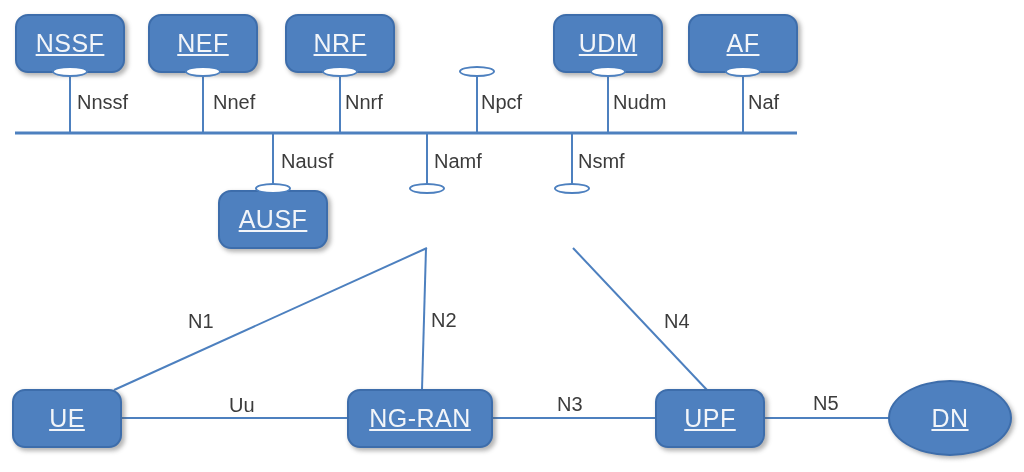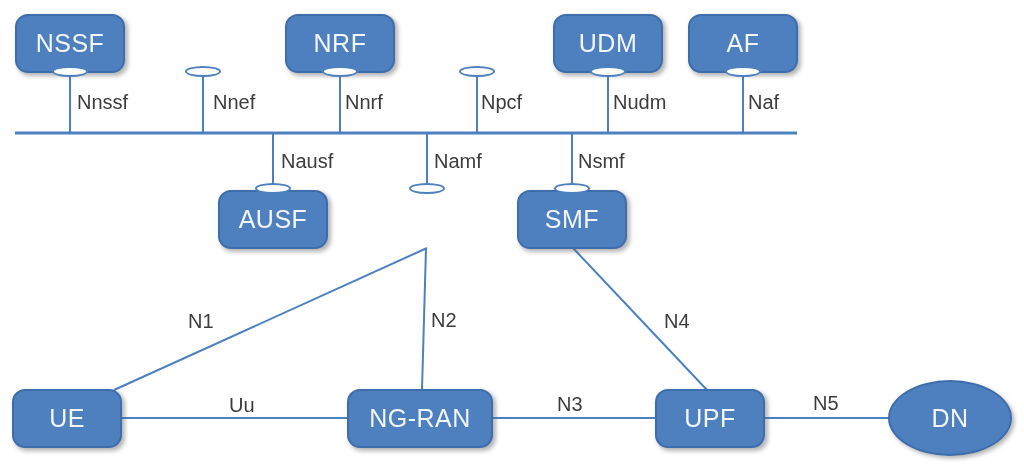--- a/index.html
+++ b/index.html
@@ -17,20 +17,21 @@
   }
   .edges{position:absolute;left:0;top:0;width:1024px;height:472px;z-index:1;}
   .edges line{stroke:var(--line);stroke-width:2;}
   .edges line.bus{stroke-width:3;}
   .node{
     position:absolute;width:110px;height:59px;box-sizing:border-box;
     background:var(--node-fill);border:2px solid var(--node-border);
     border-radius:13px;display:flex;align-items:center;justify-content:center;
     color:var(--node-text);font-size:25px;letter-spacing:0.5px;z-index:2;
     box-shadow:2.5px 2.5px 4px rgba(90,90,90,0.45);
+    text-decoration:underline;
   }
   .node.wide{width:146px;}
   .node.ellipse{width:124px;height:76px;border-radius:50%;}
   .port{
     position:absolute;width:36px;height:11px;box-sizing:border-box;
     background:#ffffff;border:2px solid var(--line);border-radius:50%;z-index:3;
   }
   .lbl{
     position:absolute;z-index:4;color:var(--label-text);
     font-size:20px;line-height:20px;white-space:nowrap;
@@ -56,35 +57,35 @@
     <line x1="426" y1="248" x2="422" y2="390"></line>
     <line x1="573" y1="248" x2="707" y2="390"></line>
     <line x1="122" y1="418" x2="347" y2="418"></line>
     <line x1="493" y1="418" x2="656" y2="418"></line>
     <line x1="764" y1="418" x2="889" y2="418"></line>
   </svg>
 
   <div class="node" style="left:15px;top:14px">
       <span>NSSF</span>
     </div>
+  <div class="node" style="left:148px;top:14px">
+      <span>NEF</span>
+    </div>
   <div class="node" style="left:285px;top:14px">
       <span>NRF</span>
     </div>
   <div class="node" style="left:553px;top:14px">
       <span>UDM</span>
     </div>
   <div class="node" style="left:688px;top:14px">
       <span>AF</span>
     </div>
 
   <div class="node" style="left:218px;top:190px">
       <span>AUSF</span>
-    </div>
-  <div class="node" style="left:517px;top:190px">
-      <span>SMF</span>
     </div>
 
   <div class="node" style="left:12px;top:389px">
       <span>UE</span>
     </div>
   <div class="node wide" style="left:347px;top:389px">
       <span>NG-RAN</span>
     </div>
   <div class="node" style="left:655px;top:389px">
       <span>UPF</span>

